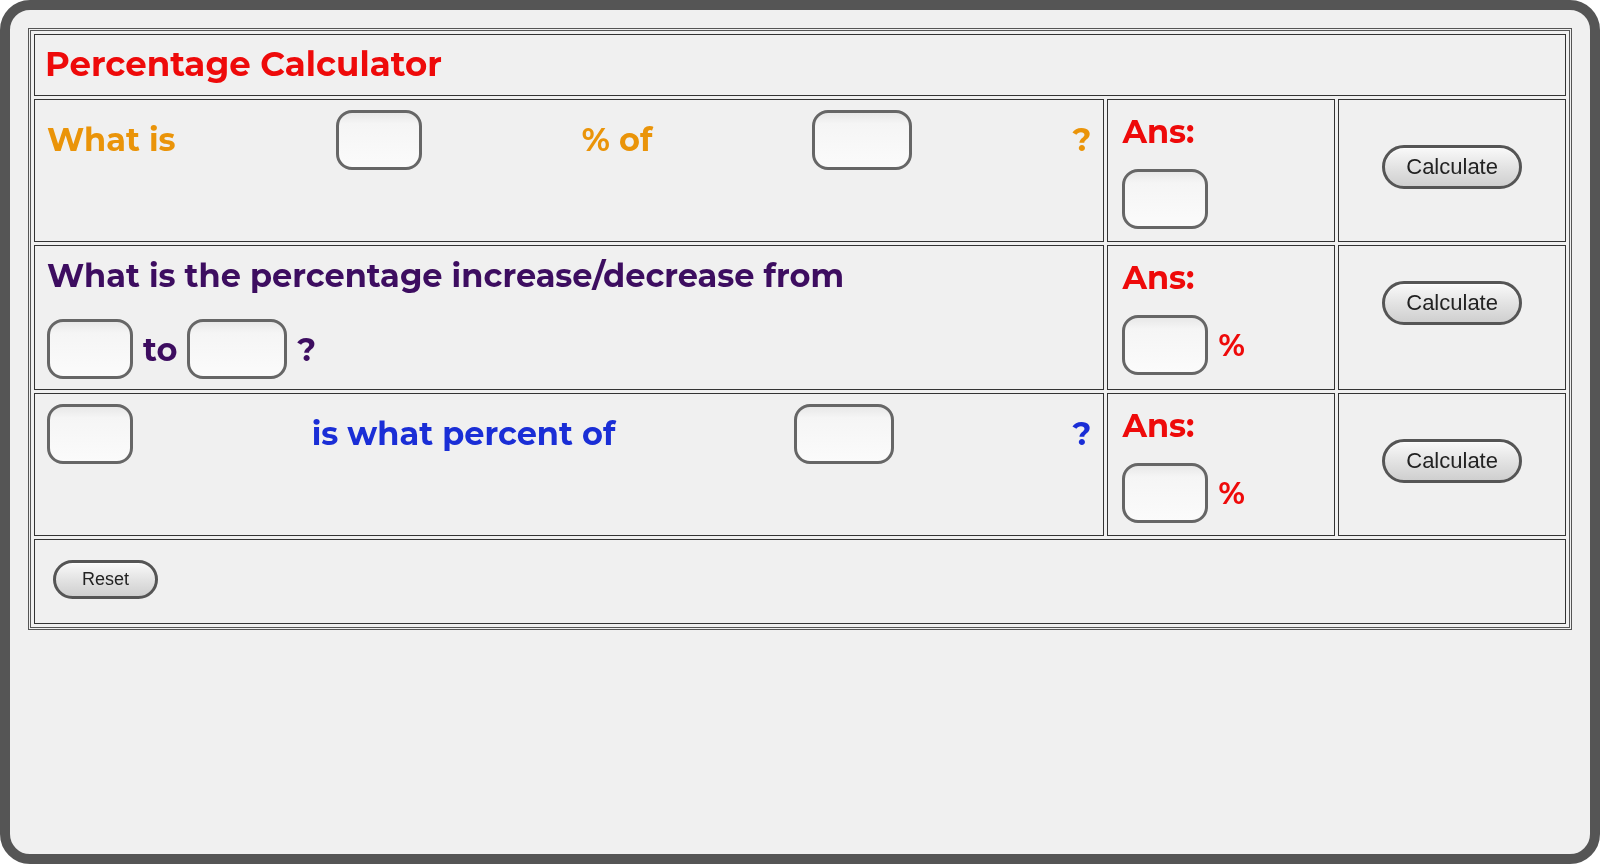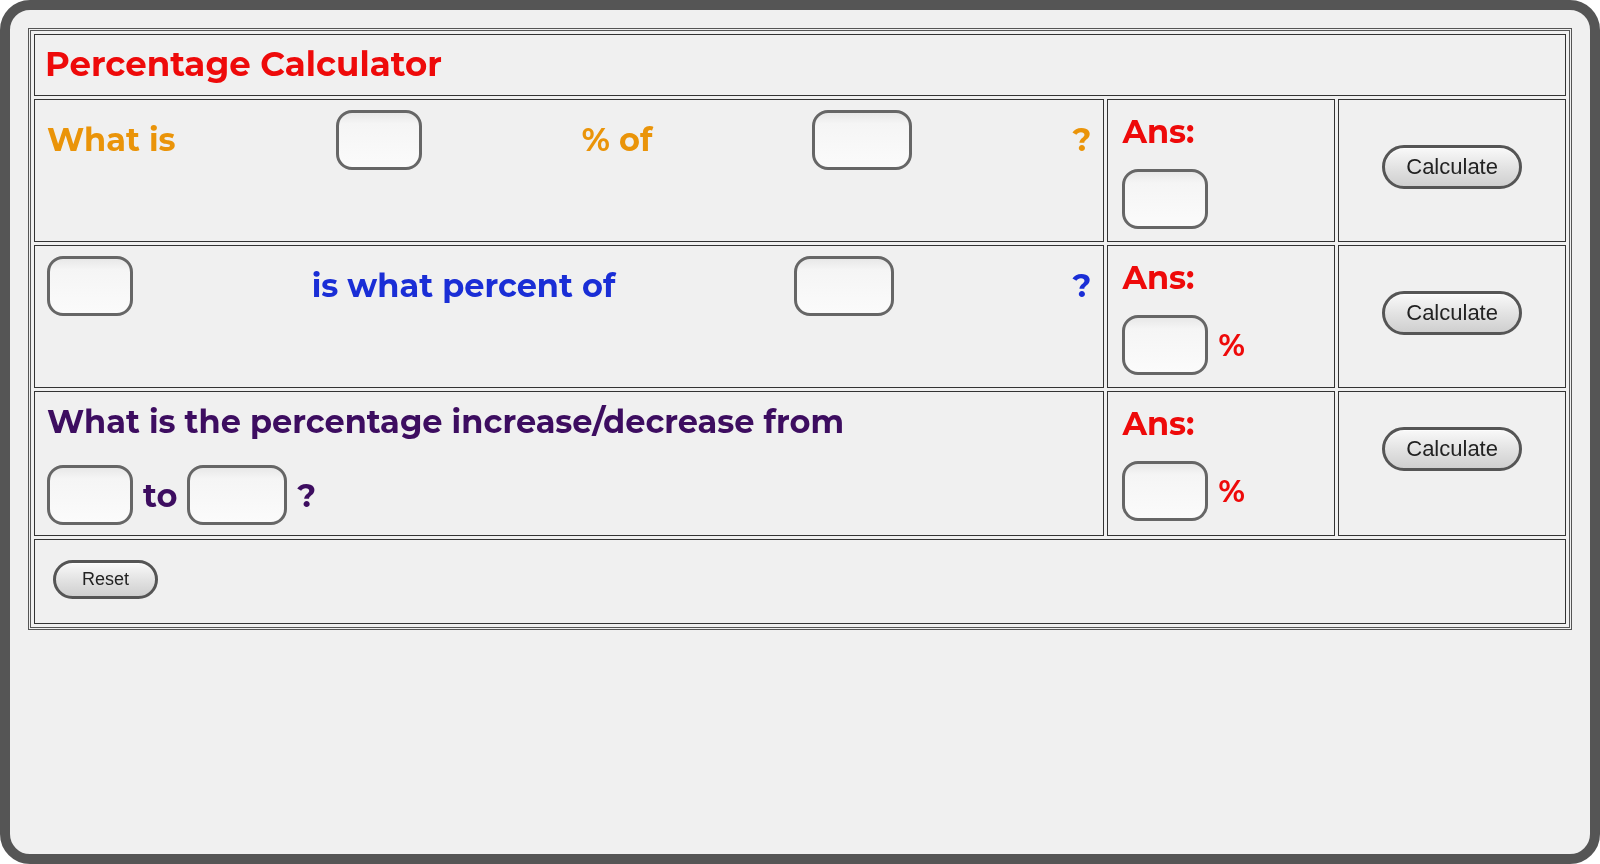--- a/index.html
+++ b/index.html
@@ -157,41 +157,20 @@
           <input class="num" type="text" style="">
         </div>
       </td>
       <td class="button-cell">
         <button class="calc-btn">Calculate</button>
       </td>
     </tr>
 
     <tr>
       <td class="question-cell">
-        <div class="q-line q-blue">
-          <input class="num" type="text" style="">
-          <span>is what percent of</span>
-          <input class="num wide" type="text" style="">
-          <span>?</span>
-        </div>
-      </td>
-      <td class="answer-cell">
-        <span class="ans-label">Ans:</span>
-        <div class="ans-line">
-          <input class="num" type="text" style="">
-          <span class="pct-sym">%</span>
-        </div>
-      </td>
-      <td class="button-cell">
-        <button class="calc-btn">Calculate</button>
-      </td>
-    </tr>
-
-    <tr>
-      <td class="question-cell">
         <div class="q3-block">
           <div>What is the percentage increase/decrease from</div>
           <div class="q3-line2">
             <input class="num" type="text" style="">
             <span>to</span>
             <input class="num wide" type="text" style="">
             <span>?</span>
           </div>
         </div>
       </td>
@@ -200,20 +179,41 @@
         <div class="ans-line">
           <input class="num" type="text" style="">
           <span class="pct-sym">%</span>
         </div>
       </td>
       <td class="button-cell" style="padding-top:35px !important;">
         <button class="calc-btn">Calculate</button>
       </td>
     </tr>
 
+    <tr>
+      <td class="question-cell">
+        <div class="q-line q-blue">
+          <input class="num" type="text" style="">
+          <span>is what percent of</span>
+          <input class="num wide" type="text" style="">
+          <span>?</span>
+        </div>
+      </td>
+      <td class="answer-cell">
+        <span class="ans-label">Ans:</span>
+        <div class="ans-line">
+          <input class="num" type="text" style="">
+          <span class="pct-sym">%</span>
+        </div>
+      </td>
+      <td class="button-cell">
+        <button class="calc-btn">Calculate</button>
+      </td>
+    </tr>
+
     <tr class="reset-row">
       <td colspan="3">
         <button class="reset-btn">Reset</button>
       </td>
     </tr>
   </tbody>
     </table>
 </div>
 
 </body></html>

